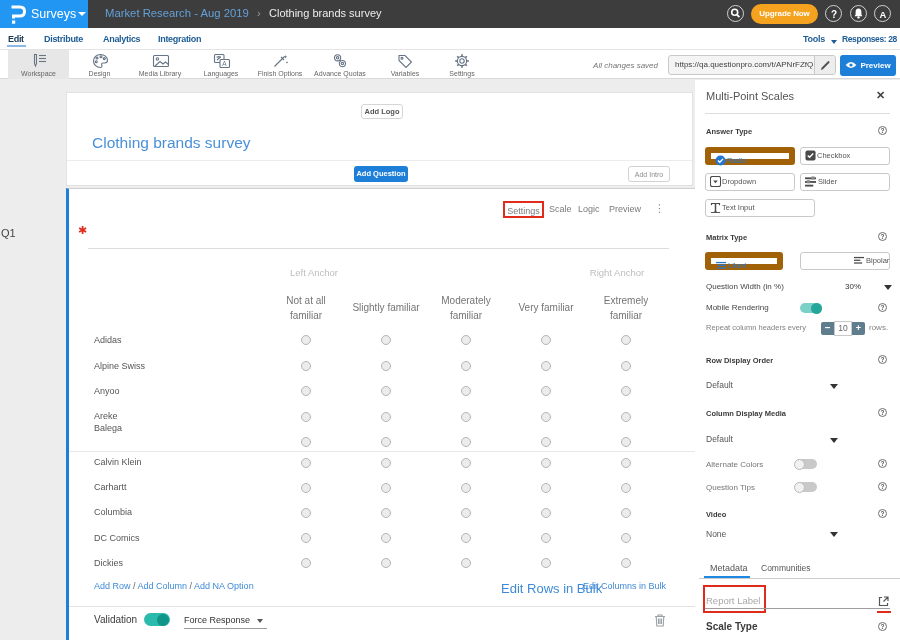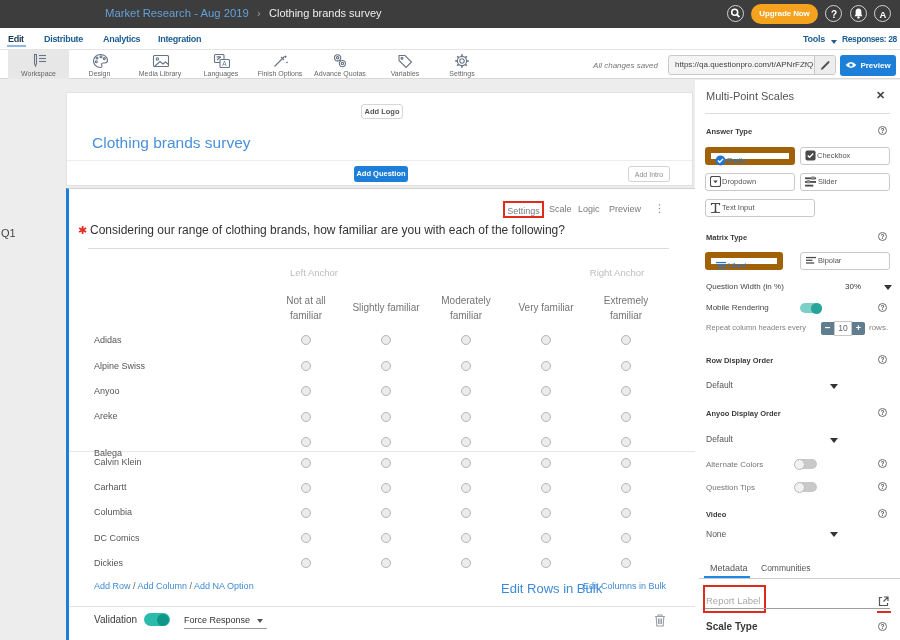--- a/index.html
+++ b/index.html
@@ -81,20 +81,28 @@
 .help { position:absolute; left:183px; width:9px; height:9px; border-radius:50%; border:1.2px solid #6e6e6e; color:#555; font-size:6.5px; font-weight:bold; text-align:center; line-height:7px; }
 .optbtn { position:absolute; height:18px; background:#fff; border:1px solid #c9c9c9; border-radius:3px; font-size:7.5px; color:#555; line-height:16px; }
 .optbtn.sel { border:6px solid #a16207; color:#2276d2; }
 .optbtn .ic { display:inline-block; vertical-align:-2.5px; margin:0 1px 0 4px; }
 .caret { position:absolute; width:0; height:0; border-left:4px solid transparent; border-right:4px solid transparent; border-top:5px solid #333; }
 </style>
 </head>
 <body>
 
 <div id="topbar">
+  <div id="logo">
+    <svg style="position:absolute;left:9px;top:4px" width="18" height="20" viewBox="0 0 18 20">
+      <path d="M2.5 3 L11 3 Q15.5 3 15.5 7.5 Q15.5 12 11 12 L4.5 12 L4.5 14.5" fill="none" stroke="#fff" stroke-width="3"></path>
+      <rect x="3" y="16.5" width="3.2" height="3.2" fill="#fff"></rect>
+    </svg>
+    <span class="txt">Surveys</span>
+      <span class="car"></span>
+  </div>
   <span class="crumb1">Market Research - Aug 2019</span>
   <span class="crumbsep">›</span>
   <span class="crumb2">Clothing brands survey</span>
   <div class="cicon" style="left:727px">
     <svg width="15" height="15" viewBox="0 0 15 15" style="position:absolute;left:0;top:0">
       <circle cx="6.7" cy="6.2" r="3" fill="none" stroke="#fff" stroke-width="1.6"></circle>
       <line x1="8.9" y1="8.6" x2="11.4" y2="11.2" stroke="#fff" stroke-width="1.8"></line>
     </svg>
   </div>
   <div id="upgrade">Upgrade Now</div>
@@ -229,21 +237,20 @@
 
 <div id="qlabel">Q1</div>
 
 <div id="qcard">
   <div id="setbox"><span>Settings</span></div>
   <span class="qact" style="left:480px">Scale</span>
   <span class="qact" style="left:509px">Logic</span>
   <span class="qact" style="left:540px">Preview</span>
   <span id="qdots">⋮</span>
   <span id="qstar">✱</span>
-  <div id="qtext">Considering our range of clothing brands, how familiar are you with each of the following?</div>
   <div id="qunderline"></div>
 
   <div class="anchor" style="left:205px">Left Anchor</div>
   <div class="anchor" style="left:508px">Right Anchor</div>
 
   <div class="colhead" style="left:197px; top:104px;">Not at all<br>familiar</div>
   <div class="colhead" style="left:277px; top:111px;">Slightly familiar</div>
   <div class="colhead" style="left:357px; top:104px;">Moderately<br>familiar</div>
   <div class="colhead" style="left:437px; top:111px;">Very familiar</div>
   <div class="colhead" style="left:517px; top:104px;">Extremely<br>familiar</div>
@@ -268,21 +275,21 @@
       <div class="radio" style="left:312px; top:197px"></div>
       <div class="radio" style="left:392px; top:197px"></div>
       <div class="radio" style="left:472px; top:197px"></div>
       <div class="radio" style="left:552px; top:197px"></div>
       <div class="rowlbl" style="top:222px">Areke</div>
       <div class="radio" style="left:232px; top:222.5px"></div>
       <div class="radio" style="left:312px; top:222.5px"></div>
       <div class="radio" style="left:392px; top:222.5px"></div>
       <div class="radio" style="left:472px; top:222.5px"></div>
       <div class="radio" style="left:552px; top:222.5px"></div>
-      <div class="rowlbl" style="top:259px">Balega</div>
+      <div class="rowlbl" style="top:234px">Balega</div>
       <div class="radio" style="left:232px; top:248px"></div>
       <div class="radio" style="left:312px; top:248px"></div>
       <div class="radio" style="left:392px; top:248px"></div>
       <div class="radio" style="left:472px; top:248px"></div>
       <div class="radio" style="left:552px; top:248px"></div>
       <div class="rowlbl" style="top:268px">Calvin Klein</div>
       <div class="radio" style="left:232px; top:268.5px"></div>
       <div class="radio" style="left:312px; top:268.5px"></div>
       <div class="radio" style="left:392px; top:268.5px"></div>
       <div class="radio" style="left:472px; top:268.5px"></div>
@@ -368,21 +375,21 @@
   <div class="help" style="top:152px">?</div>
 
   <div class="optbtn sel" style="left:10px; top:172px; width:78px;"><span class="ic">
     <svg width="12" height="10" viewBox="0 0 13 11">
           <g fill="#2276d2">
             <rect x="1" y="1" width="11" height="1.4"></rect>
             <rect x="3" y="4" width="9" height="1.4"></rect>
             <rect x="2" y="7" width="10" height="1.4"></rect>
           </g>
         </svg></span>Likert</div>
-  <div class="optbtn" style="left:105px; top:172px; width:90px;"><span class="ic">
+  <div class="optbtn" style="left:105px; top:172px; width:90px;padding-left:48px;"><span class="ic">
     <svg width="12" height="10" viewBox="0 0 13 11">
           <g fill="#4a4a4a">
             <rect x="1" y="1" width="11" height="1.4"></rect>
             <rect x="1" y="4" width="7" height="1.4"></rect>
             <rect x="1" y="7" width="9" height="1.4"></rect>
           </g>
         </svg></span>Bipolar</div>
 
   <div class="pgray" style="top:202px; color:#444;">Question Width (in %)</div>
   <div class="pgray" style="left:105px; top:202px; color:#333;padding-left:45px;">30%</div>
@@ -398,21 +405,21 @@
   <div style="position:absolute; left:126px; top:242px; width:13px; height:13px; background:#5f7d8c; border-radius:2px 0 0 2px; color:#fff; text-align:center; line-height:11px; font-size:10px; font-weight:bold;">–</div>
   <div style="position:absolute; left:139px; top:241px; width:18px; height:15px; background:#fff; border:1px solid #c9c9c9; color:#666; text-align:center; line-height:13px; font-size:8.5px;">10</div>
   <div style="position:absolute; left:157px; top:242px; width:13px; height:13px; background:#5f7d8c; border-radius:0 2px 2px 0; color:#fff; text-align:center; line-height:12px; font-size:9px; font-weight:bold;">+</div>
   <div class="pgray" style="left:174px; top:243px; font-size:8px; color:#828282;">rows.</div>
 
   <div class="plabel" style="top:276px">Row Display Order</div>
   <div class="help" style="top:275px">?</div>
   <div class="pgray" style="top:300px; font-size:8.5px; color:#555;">Default</div>
   <span class="caret" style="left:135px; top:304px;"></span>
 
-  <div class="plabel" style="top:329px">Anyoo Display Order</div>
+  <div class="plabel" style="top:329px">Column Display Media</div>
   <div class="help" style="top:328px">?</div>
   <div class="pgray" style="top:354px; font-size:8.5px; color:#555;">Default</div>
   <span class="caret" style="left:135px; top:358px;"></span>
 
   <div class="pgray" style="top:380px">Alternate Colors</div>
   <div class="toggle" style="left:100px; top:379px; width:22px; height:10px; background:#c9c9c9;">
     <div class="knob" style="left:-1px; top:-0.5px; width:11px; height:11px; background:#f1f1f1; border:1px solid #bbb;"></div>
   </div>
   <div class="help" style="top:379px">?</div>
 

